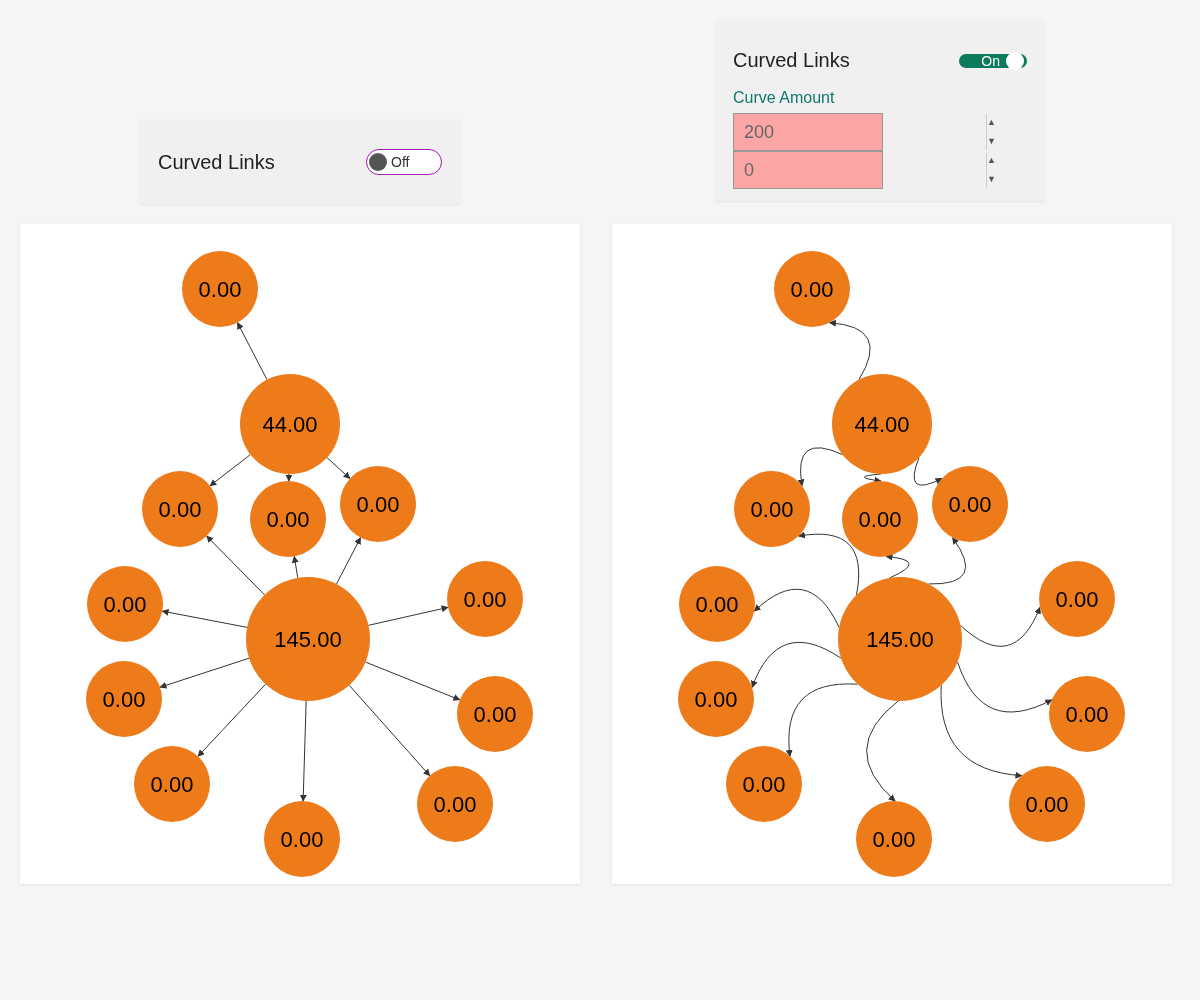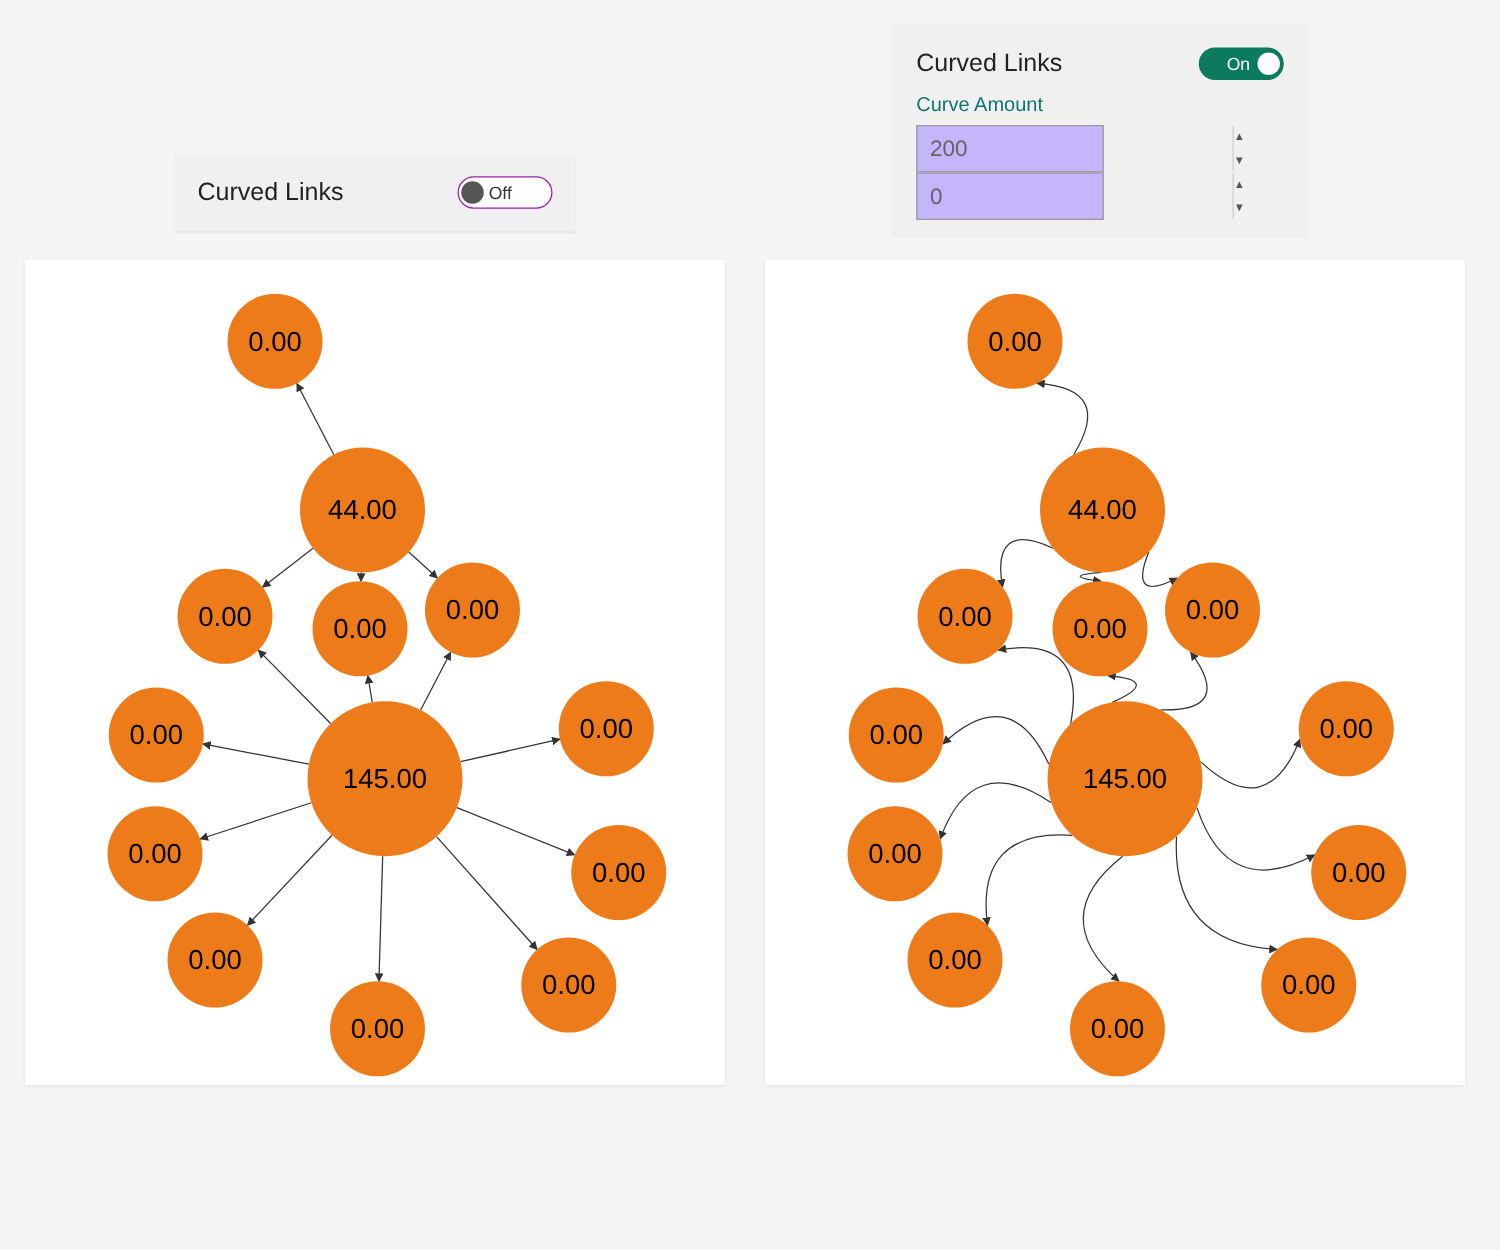--- a/index.html
+++ b/index.html
@@ -38,21 +38,21 @@
   .panel-small {
     width: 320px;
   }
   .panel-large {
     width: 330px;
   }
   .panel-row {
     display: flex;
     align-items: center;
     justify-content: space-between;
-    margin: 6px 0;
+    margin: 17px 0;
   }
   .panel-title {
     font-size: 20px;
     color: #222;
   }
   .panel-label {
     font-size: 16px;
     color: #0f766e;
     margin-top: 12px;
     margin-bottom: 6px;
@@ -78,21 +78,21 @@
     background: #555;
     flex-shrink: 0;
   }
   .toggle-off .tog-label {
     font-size: 14px;
     color: #333;
   }
   
   .toggle-on {
     width: 68px;
-    height: 26px;
+    height: 14px;
     border-radius: 13px;
     background: #0b7a5d;
     display: flex;
     align-items: center;
     justify-content: flex-end;
     padding: 0 3px 0 8px;
     gap: 6px;
     cursor: pointer;
     color: #fff;
   }
@@ -106,21 +106,21 @@
     background: #fff;
     flex-shrink: 0;
   }
   
   .spinner {
     display: flex;
     align-items: stretch;
     width: 150px;
     height: 38px;
     border: 1px solid #999;
-    background: #c4b5fd;
+    background: #fca5a5;
   }
   .spinner-input {
     flex: 1;
     border: none;
     outline: none;
     font-size: 18px;
     color: #666;
     padding: 0 10px;
     background: transparent;
   }

